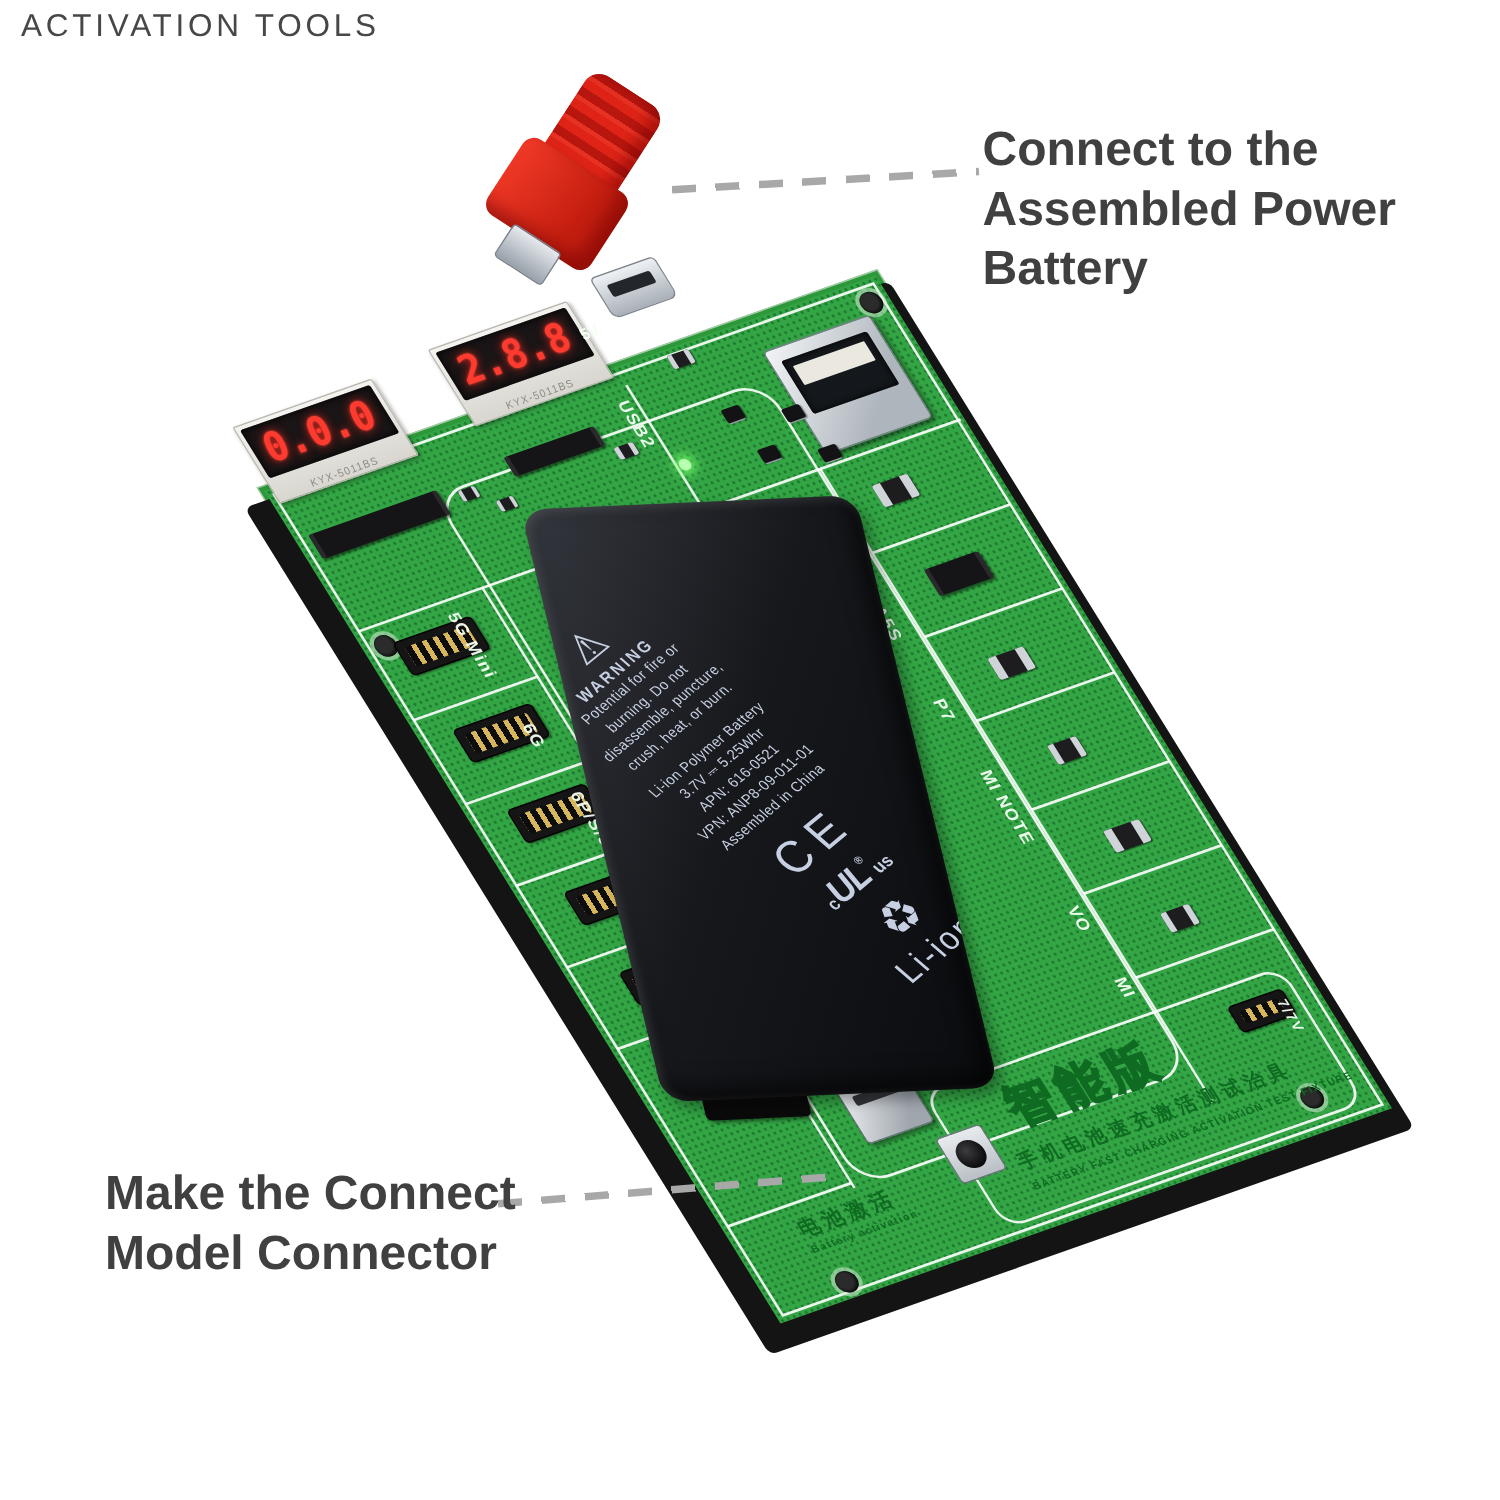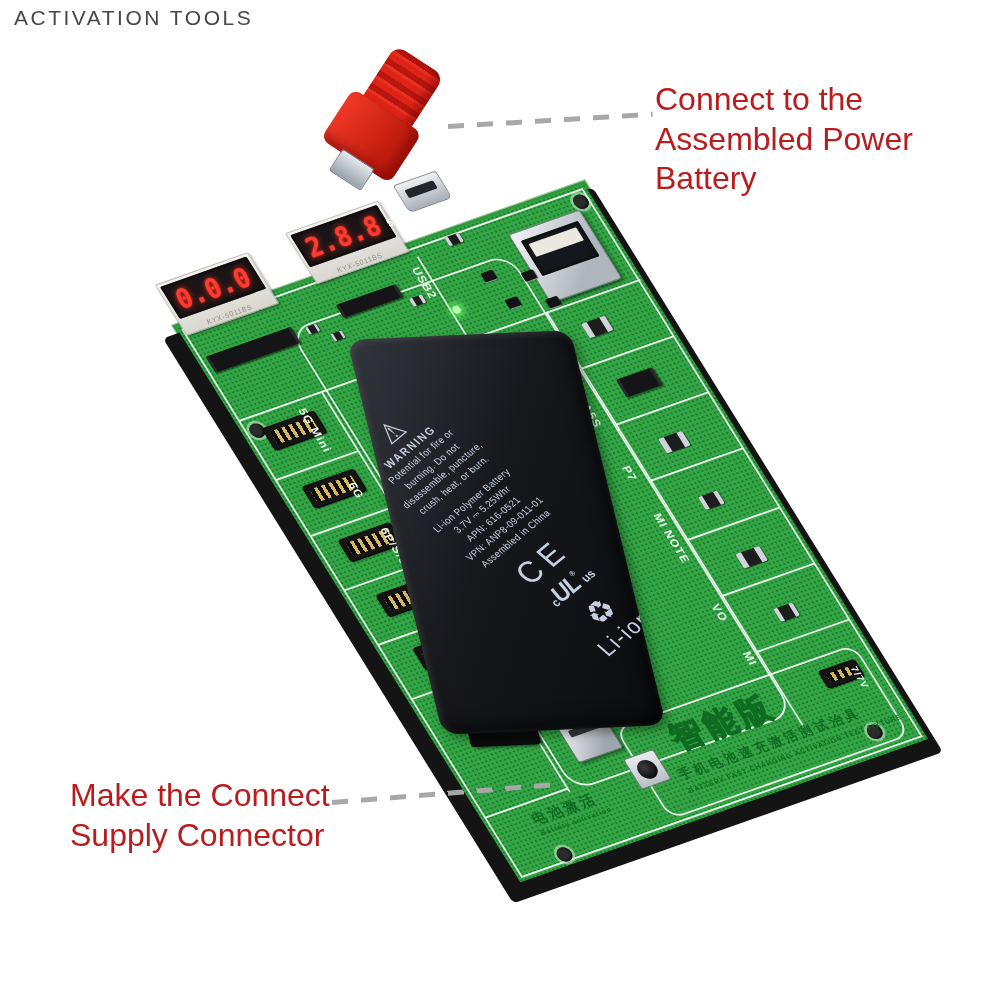--- a/index.html
+++ b/index.html
@@ -7,21 +7,21 @@
        font-family:"Liberation Sans",sans-serif;}
 
   
   .logo{position:absolute;left:14px;top:4px;}
   .logo-word{font-family:"DejaVu Serif",serif;font-weight:bold;font-size:64px;line-height:1;letter-spacing:-2px;}
   .lg-black{color:#1c1c1c}.lg-red{color:#e8221c}
   .lg-reg{font-size:20px;color:#3a3a3a;vertical-align:28px;letter-spacing:0;margin-left:2px}
   .logo-sub{font-size:21px;color:#474747;letter-spacing:2.5px;margin-top:2px;font-weight:500}
 
   
-  .callout{position:absolute;color:#b91c1c;font-size:32px;line-height:1.24;font-weight:400}
+  .callout{position:absolute;color:#404040;font-size:32px;line-height:1.24;font-weight:700}
   .callout-top{left:655px;top:80px;width:340px}
   .callout-bottom{left:70px;top:776px;width:480px}
   .dash{position:absolute;height:5px;background:repeating-linear-gradient(90deg,#a8a8a8 0 16px,transparent 16px 29px);transform-origin:0 50%;}
   .dash-top{left:448px;top:124px;width:205px;transform:rotate(-3.4deg)}
   .dash-bottom{left:332px;top:800px;width:232px;transform:rotate(-4.6deg)}
 
   
   .board{position:absolute;left:0;top:0;width:520px;height:700px;transform-origin:0 0;
          transform:matrix(0.793,-0.279,0.496,0.8,171,325);
          background:#2d9839;border:1px solid rgba(225,232,224,.65);}
@@ -278,14 +278,14 @@
 <div class="dash dash-top"></div>
 <div class="callout callout-top">
   <div>Connect to the</div>
   <div>Assembled Power</div>
   <div>Battery</div>
 </div>
 
 <div class="dash dash-bottom"></div>
 <div class="callout callout-bottom">
   <div>Make the Connect</div>
-  <div>Supply Connector</div>
+  <div>Model Connector</div>
 </div>
 
 </body></html>

